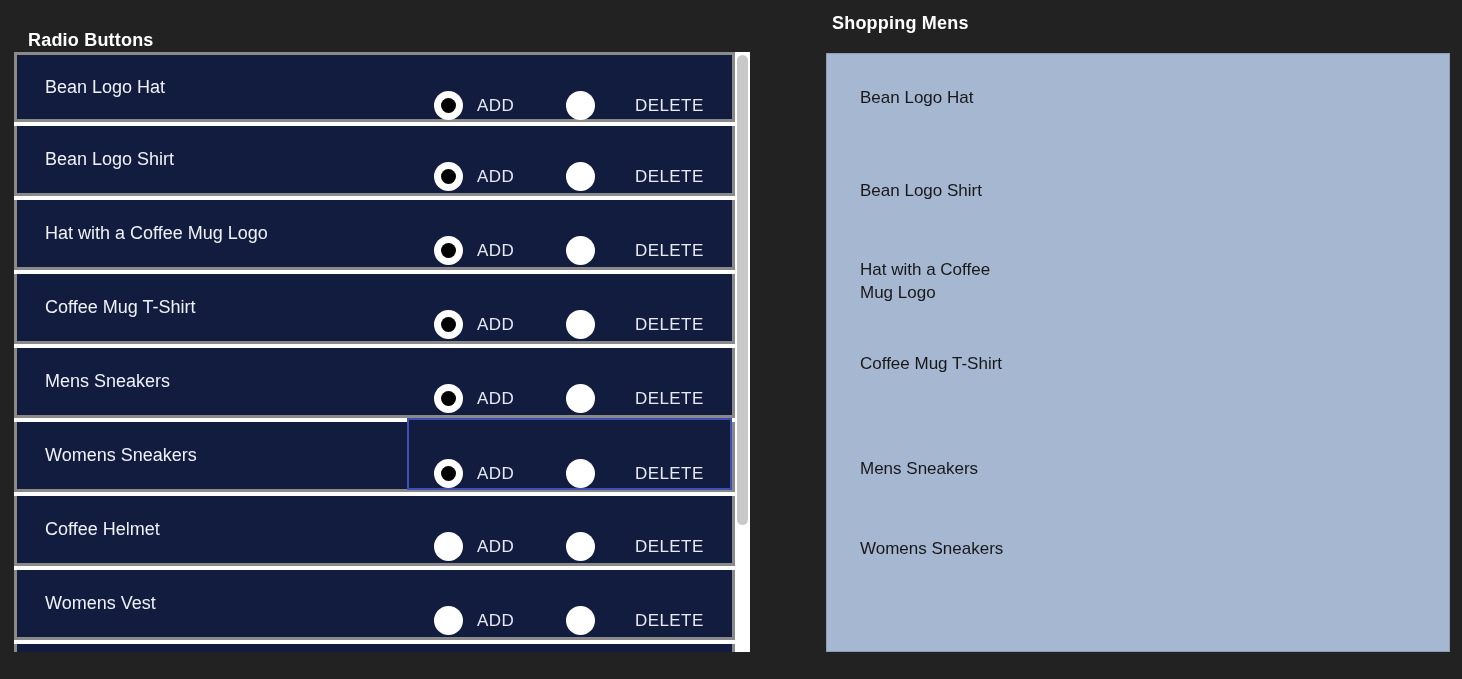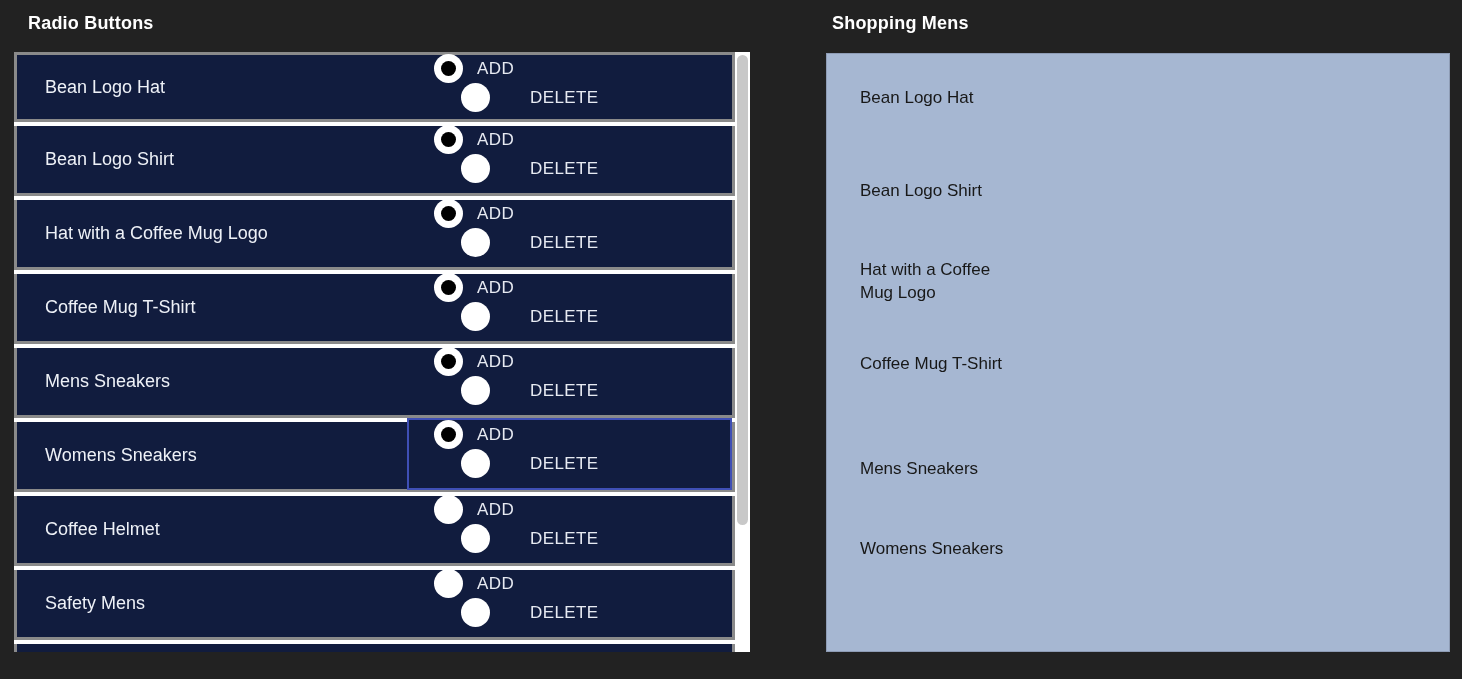--- a/index.html
+++ b/index.html
@@ -14,21 +14,21 @@
 
   
   .section-title {
     position: absolute;
     color: #ffffff;
     font-size: 18px;
     font-weight: bold;
     letter-spacing: 0.2px;
     white-space: nowrap;
   }
-  #radio-title { left: 28px; top: 13px; }
+  #radio-title { left: 28px; top: 30px; }
   #cart-title  { left: 832px; top: 13px; }
 
   
   .radio-panel {
     position: absolute;
     left: 14px; top: 52px;
     width: 736px; height: 600px;
     background: #ffffff;
     border: 0;
     overflow: hidden;
@@ -61,23 +61,22 @@
     font-size: 18px;
     padding-left: 28px;
     flex: 0 0 auto;
     white-space: nowrap;
   }
   .row-controls {
     position: absolute;
     left: 390px; top: -3px;
     width: 325px; height: 70px;
     display: flex;
-    align-items: flex-start;
+    align-items: flex-end;
     border: 2px solid transparent;
-    flex-direction: column;
   }
   .radio-row.focused .row-controls {
     border: 2px solid #3f4fb5;
     background: #111c3e;
     height: 72px;
     top: -4px;
   }
   .opt { display: flex; align-items: center; }
   .opt.add { margin-left: 25px; }
   .opt.del { margin-left: 52px; gap: 26px; }
@@ -247,21 +246,21 @@
                 <span class="radio-dot"></span>
                 <span class="opt-label">ADD</span>
               </div>
               <div class="opt del">
                 <span class="radio-dot"></span>
                 <span class="opt-label">DELETE</span>
               </div>
             </div>
           </div>
           <div class="radio-row">
-            <div class="row-label">Safety Mens</div>
+            <div class="row-label">Womens Vest</div>
             <div class="row-controls">
               <div class="opt add">
                 <span class="radio-dot"></span>
                 <span class="opt-label">ADD</span>
               </div>
               <div class="opt del">
                 <span class="radio-dot"></span>
                 <span class="opt-label">DELETE</span>
               </div>
             </div>

